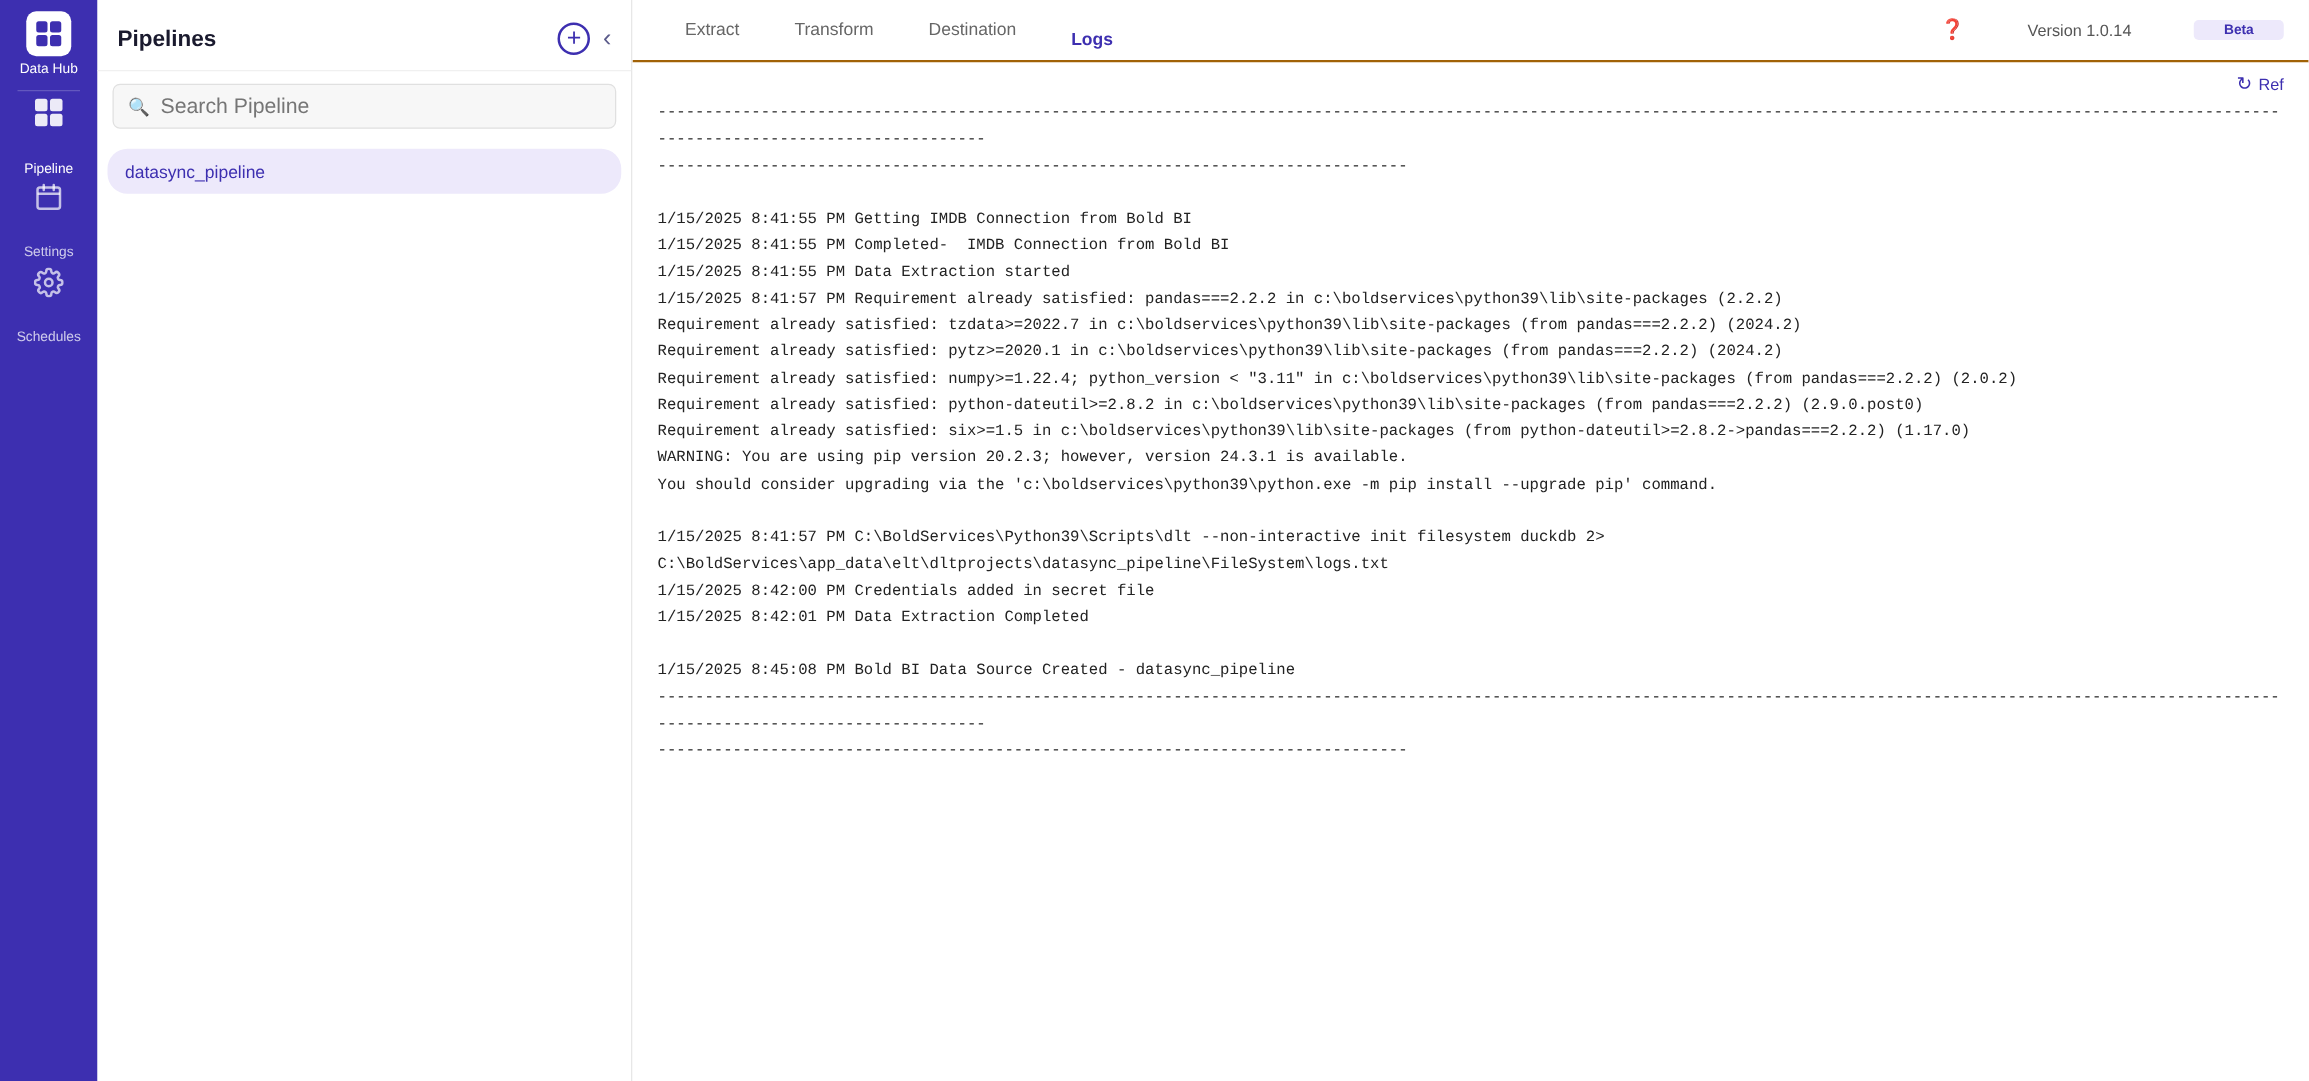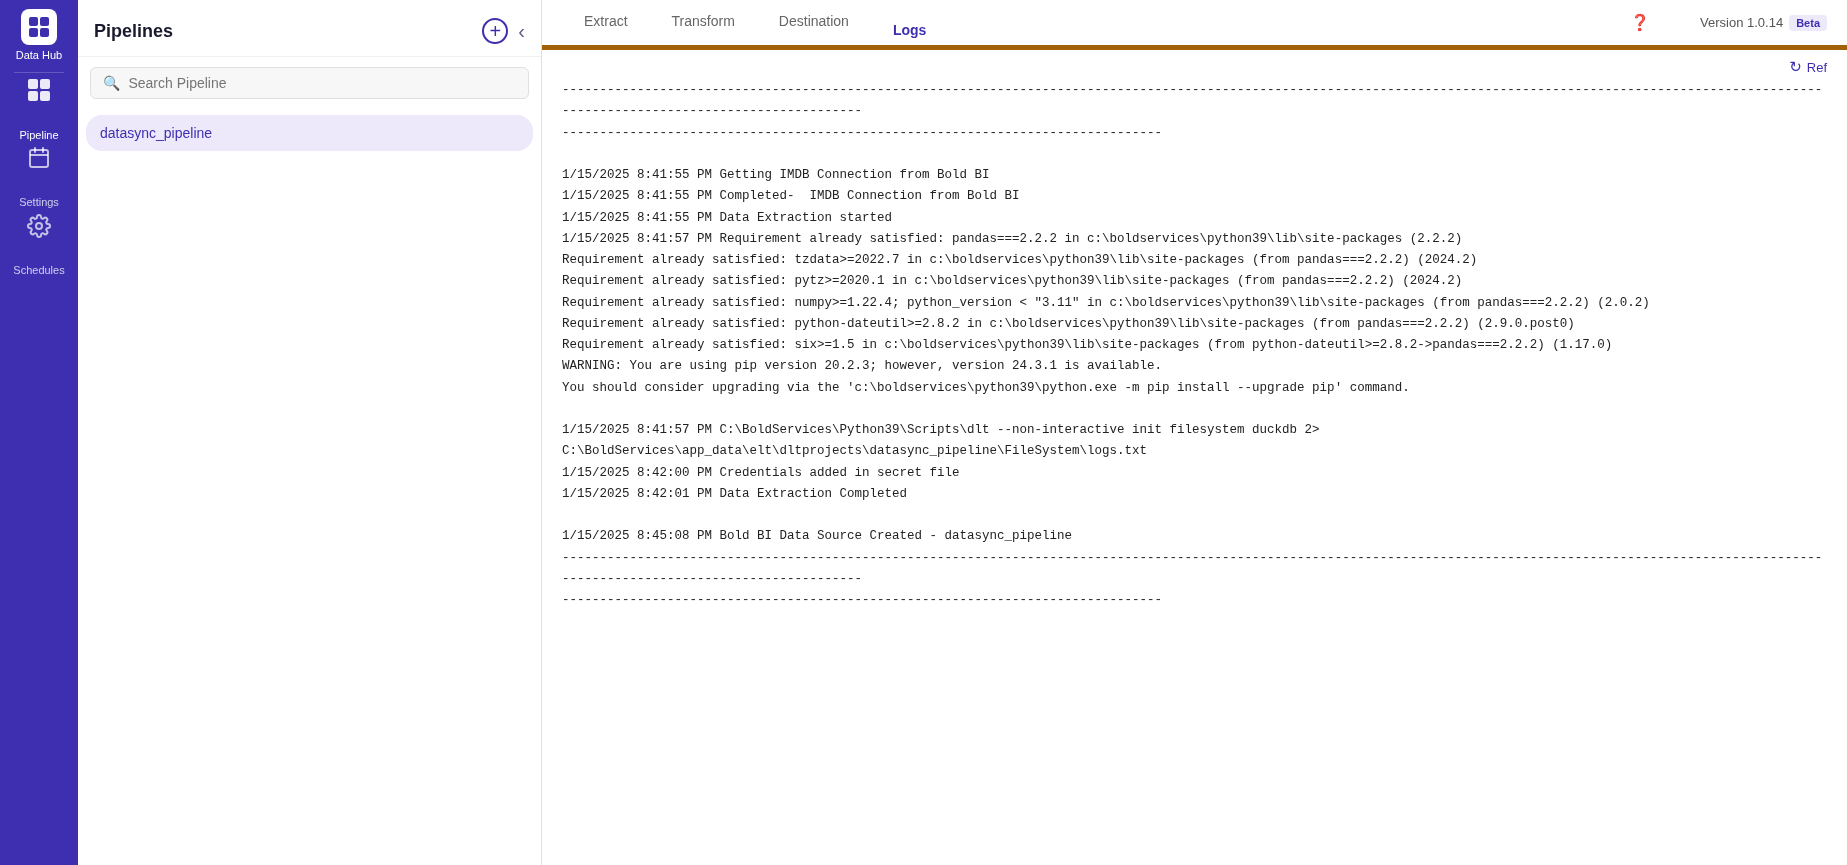--- a/index.html
+++ b/index.html
@@ -44,21 +44,21 @@
       cursor: pointer;
       color: rgba(255,255,255,0.75);
     }
     .sidebar-nav-item.active { color: white; }
     .sidebar-nav-item .nav-icon { font-size: 22px; }
     .sidebar-nav-item .nav-label { font-size: 11px; }
     .sidebar-divider { width: 50px; height: 1px; background: rgba(255,255,255,0.2); margin: 2px 0; }
 
     
     .left-panel {
-      width: 464px;
+      width: 428px;
       background: white;
       border-right: 1px solid #e0e0e0;
       display: flex;
       flex-direction: column;
       flex-shrink: 0;
     }
     .left-panel-header {
       display: flex;
       align-items: center;
       justify-content: space-between;
@@ -92,21 +92,21 @@
       background: #f7f7f7;
       border: 1px solid #e0e0e0;
       border-radius: 6px;
       padding: 7px 12px;
       gap: 8px;
     }
     .search-box input {
       border: none;
       background: transparent;
       outline: none;
-      font-size: 14px;
+      font-size: 17px;
       color: #555;
       width: 100%;
     }
     .pipeline-list { padding: 6px 8px; }
     .pipeline-item {
       padding: 10px 14px;
       border-radius: 16px;
       cursor: pointer;
       font-size: 14px;
       color: #333;
@@ -123,21 +123,21 @@
       display: flex;
       flex-direction: column;
       background: white;
       overflow: hidden;
     }
 
     
     .tab-bar {
       display: flex;
       align-items: center;
-      border-bottom: 5px solid #a16207;
+      border-bottom: 2px solid #a16207;
       padding: 0 20px;
       background: white;
       height: 50px;
       flex-shrink: 0;
     }
     .tab {
       padding: 0 22px;
       height: 100%;
       display: flex;
       align-items: center;
@@ -159,22 +159,23 @@
       align-items: center;
       gap: 6px;
       font-size: 13px;
       color: #555;
     }
     .beta-badge {
       background: #ede9fb;
       color: #3d2fb0;
       font-size: 11px;
       font-weight: 600;
-      padding: 2px 7px;
+      padding: 2px 24px;
       border-radius: 4px;
+      margin-left: 44px;
     }
 
     
     .log-area {
       flex: 1;
       overflow-y: auto;
       padding: 0 20px 20px 20px;
       background: white;
     }
     .refresh-bar {

